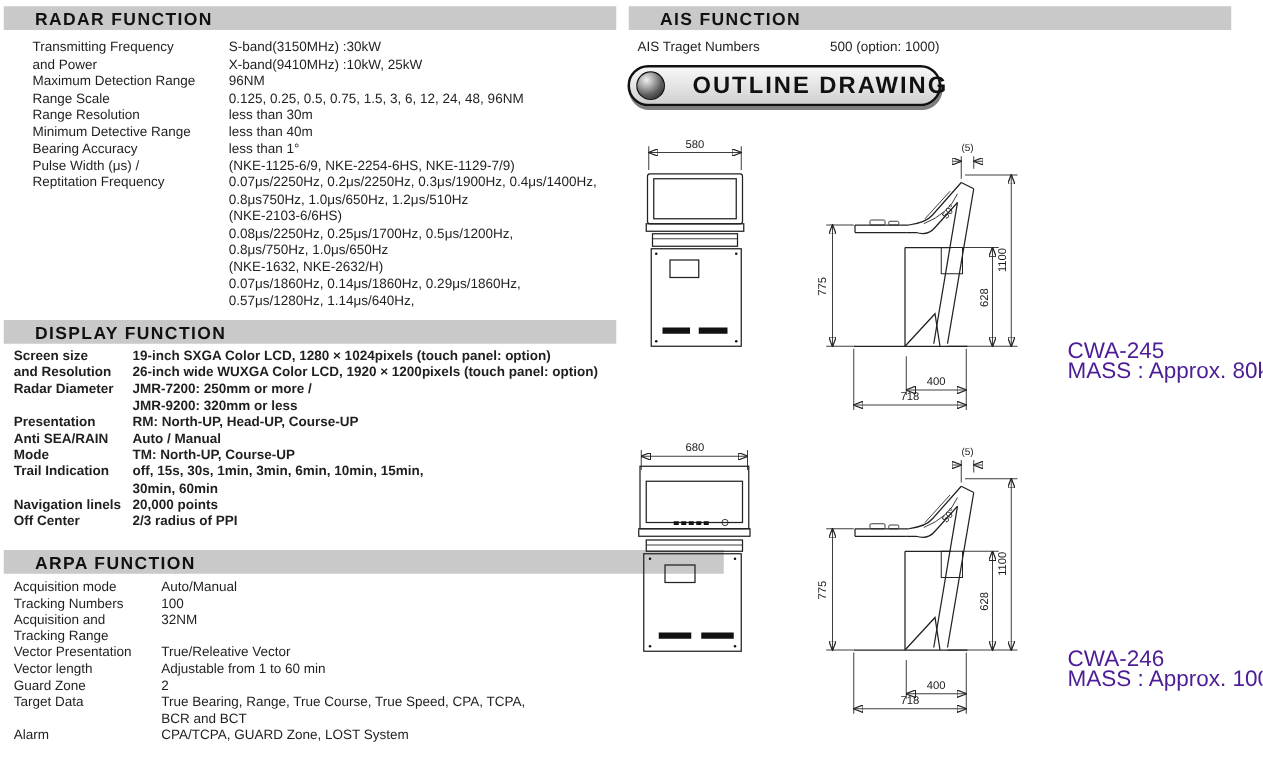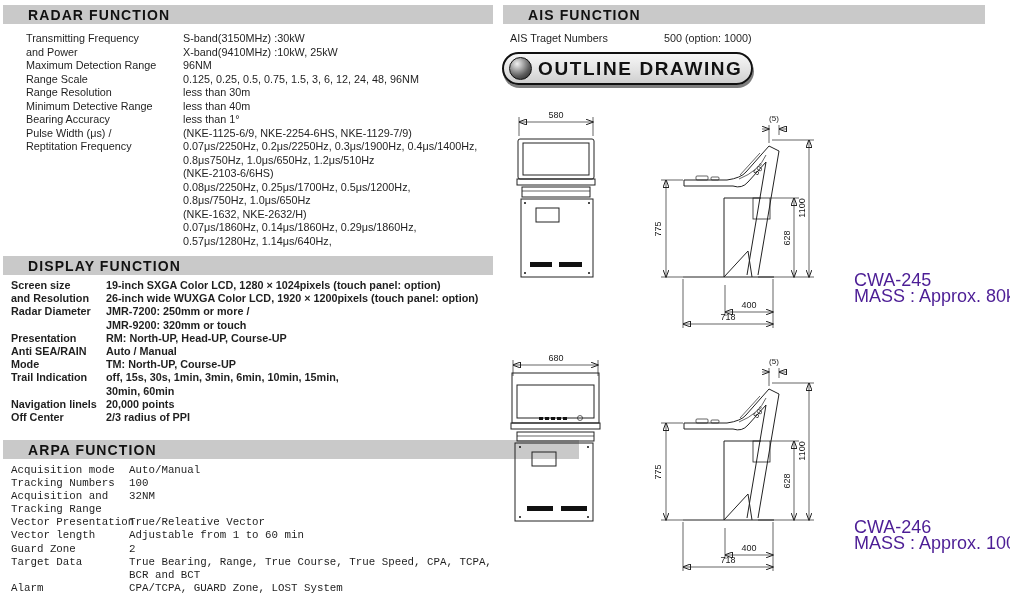--- a/index.html
+++ b/index.html
@@ -14,30 +14,30 @@
   }
   .bar span{font-weight:bold;font-size:14px;letter-spacing:1.1px;color:#111;white-space:nowrap;}
   .spec{position:absolute;font-size:10.8px;color:#1f1f1f;}
   .spec .row{white-space:nowrap;}
   .spec .lbl{display:inline-block;vertical-align:top;}
   .spec .val{display:inline-block;vertical-align:top;}
   .radar-rows .row{line-height:13.5px;margin-left:15px;}
   .radar-rows .lbl{width:157px;}
   .display-rows .row{line-height:13.2px;}
   .display-rows .lbl{width:95px;}
-  .arpa-rows .row{line-height:13.1px;font-family:Liberation Mono, monospace;}
+  .arpa-rows .row{line-height:13.1px;}
   .arpa-rows .lbl{width:118px;}
   .ais-rows .row{line-height:13.5px;}
   .ais-rows .lbl{width:154px;}
   .badge{
     position:absolute;left:502px;top:52px;width:251px;height:33px;box-sizing:border-box;
     border:2.5px solid #111;border-radius:17px;
     background:linear-gradient(#f7f7f7 0%,#e3e3e3 55%,#cfcfcf 100%);
     box-shadow:1px 3px 0 rgba(20,20,20,0.55);
-    display:flex;align-items:center;
+    display:flex;align-items:center;gap:16px;
   }
   .badge .ball{
     width:21px;height:21px;border-radius:50%;margin-left:5px;flex:0 0 auto;
     background:radial-gradient(circle at 34% 28%, #f0f0f0 0%, #b5b5b5 25%, #5d5d5d 60%, #1c1c1c 100%);
     border:1px solid #111;
   }
   .badge .txt{font-weight:bold;font-size:19px;letter-spacing:1.6px;margin-left:6px;color:#111;white-space:nowrap;}
   .drawing{position:absolute;}
   .drawing line,.drawing path,.drawing rect,.drawing circle{stroke:#222;stroke-width:1;fill:none;}
   .drawing .dim,.drawing .ext,.drawing .thin{stroke-width:0.7;}
@@ -74,21 +74,21 @@
 </div>
 
 <div class="bar" style="left:3px;top:256px;width:490px;">
   <span>DISPLAY FUNCTION</span>
 </div>
 
 <div class="spec display-rows" style="left:11px;top:279px;font-weight:bold;">
   <div class="row"><span class="lbl">Screen size</span><span class="val">19-inch SXGA Color LCD, 1280 × 1024pixels (touch panel: option)</span></div>
   <div class="row"><span class="lbl">and Resolution</span><span class="val">26-inch wide WUXGA Color LCD, 1920 × 1200pixels (touch panel: option)</span></div>
   <div class="row"><span class="lbl">Radar Diameter</span><span class="val">JMR-7200: 250mm or more /</span></div>
-  <div class="row"><span class="lbl"></span><span class="val">JMR-9200: 320mm or touch</span></div>
+  <div class="row"><span class="lbl"></span><span class="val">JMR-9200: 320mm or less</span></div>
   <div class="row"><span class="lbl">Presentation</span><span class="val">RM: North-UP, Head-UP, Course-UP</span></div>
   <div class="row"><span class="lbl">Anti SEA/RAIN</span><span class="val">Auto / Manual</span></div>
   <div class="row"><span class="lbl">Mode</span><span class="val">TM: North-UP, Course-UP</span></div>
   <div class="row"><span class="lbl">Trail Indication</span><span class="val">off, 15s, 30s, 1min, 3min, 6min, 10min, 15min,</span></div>
   <div class="row"><span class="lbl"></span><span class="val">30min, 60min</span></div>
   <div class="row"><span class="lbl">Navigation linels</span><span class="val">20,000 points</span></div>
   <div class="row"><span class="lbl">Off Center</span><span class="val">2/3 radius of PPI</span></div>
 </div>
 
 <div class="bar" style="left:3px;top:440px;width:576px;">

